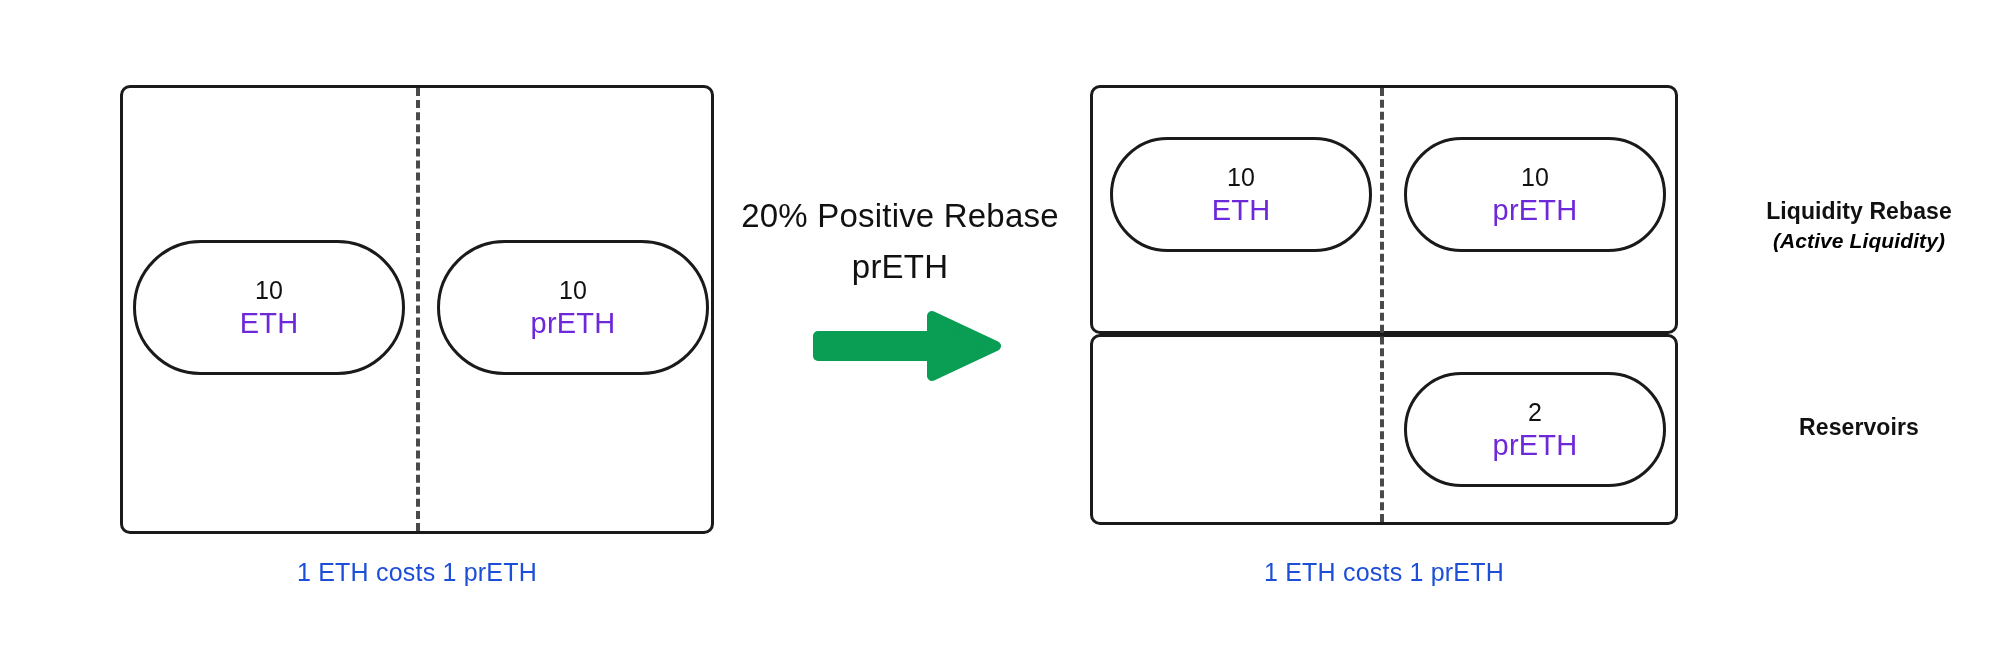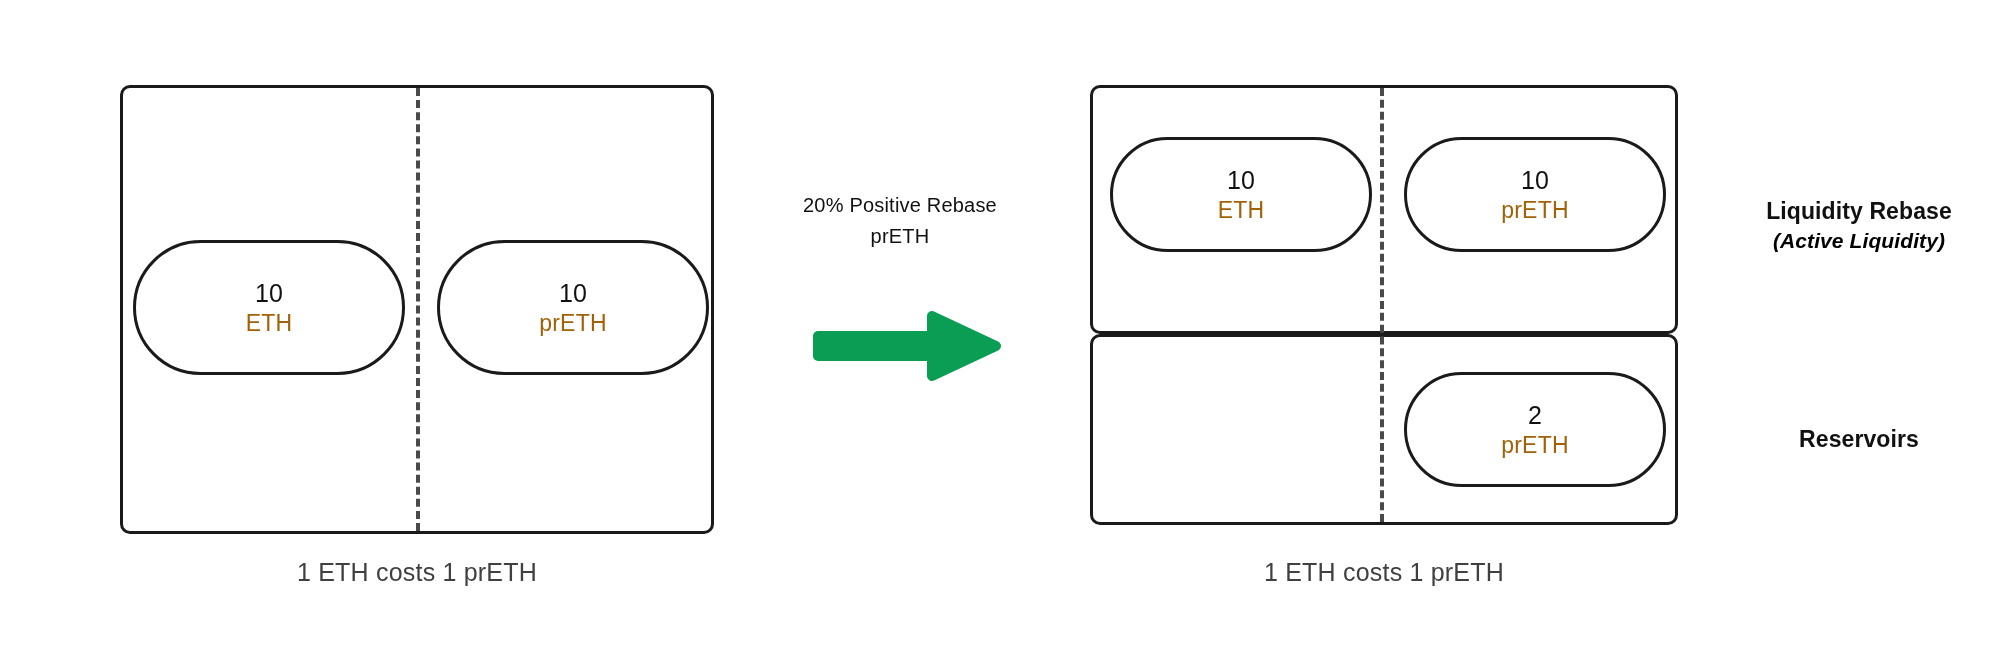--- a/index.html
+++ b/index.html
@@ -45,41 +45,41 @@
     gap: 6px;
   }
   .pill .amt {
     font-size: 25px;
     font-weight: 500;
     color: #111111;
     letter-spacing: .2px;
     line-height: 1;
   }
   .pill .sym {
-    font-size: 23px;
+    font-size: 29px;
     font-weight: 500;
-    color: #a16207;
+    color: #6d28d9;
     letter-spacing: .2px;
     line-height: 1;
   }
   .caption {
     position: absolute;
     font-size: 25px;
     font-weight: 500;
-    color: #404040;
+    color: #1d4ed8;
     text-align: center;
     letter-spacing: .2px;
     white-space: nowrap;
   }
 
   
   .transition-text {
     position: absolute;
     text-align: center;
-    font-size: 20px;
+    font-size: 33px;
     font-weight: 500;
     color: #111111;
     line-height: 1.55;
     letter-spacing: .2px;
     white-space: nowrap;
   }
   .arrow-wrap {
     position: absolute;
   }
 
@@ -158,17 +158,17 @@
     <span class="sym">prETH</span>
   </div>
 
   <div class="caption" style="left:1090px; top:558px; width:588px;">1 ETH costs 1 prETH</div>
 
   <div class="legend-block" style="left:1718px; top:196px; width:282px;">
     <div class="legend-title">Liquidity Rebase</div>
     <div class="legend-sub green">(Active Liquidity)</div>
   </div>
 
-  <div class="legend-block" style="left:1718px; top:424px; width:282px;">
+  <div class="legend-block" style="left:1718px; top:412px; width:282px;">
     <div class="legend-title">Reservoirs</div>
   </div>
 
 </div>
 
 </body></html>

